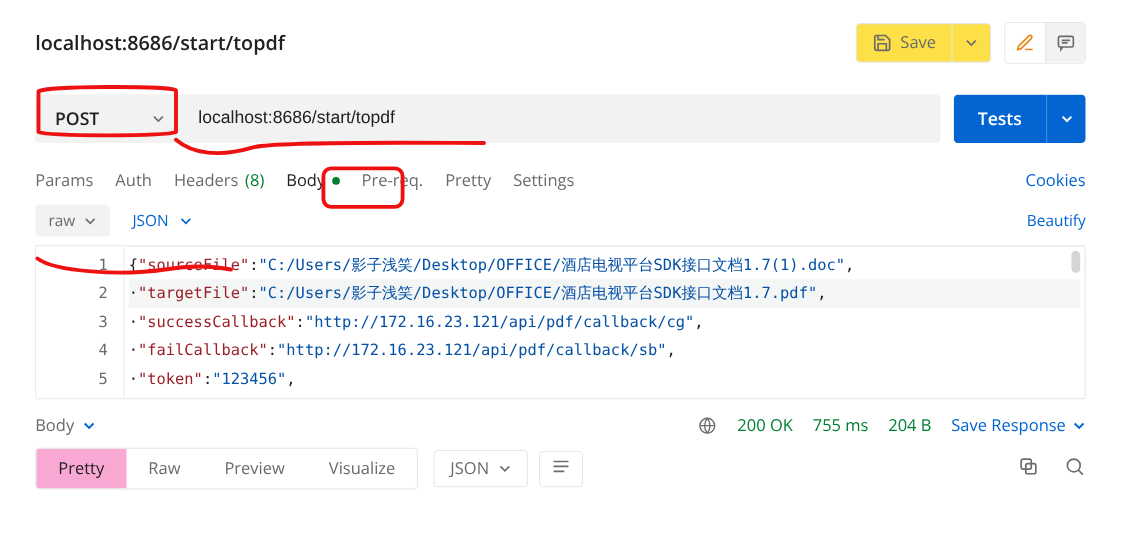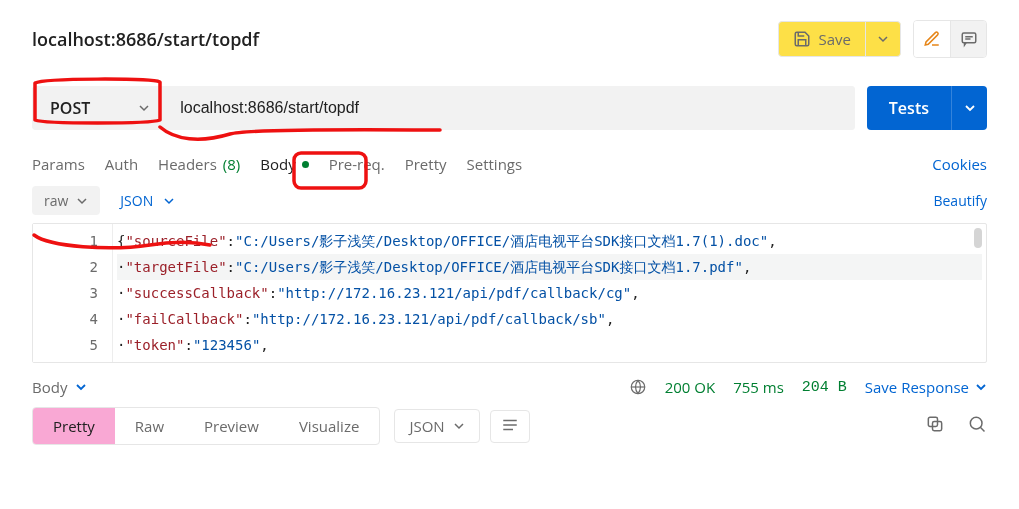--- a/index.html
+++ b/index.html
@@ -64,21 +64,21 @@
   .str { color:#0451A5; }
   .editor-scrollbar { position:absolute; right:4px; top:4px; width:8px; height:20px; background:#D5D5D5; border-radius:4px; }
 
   
   .resp-row { display:flex; align-items:center; justify-content:space-between; margin: 14px 0 10px 0; }
   .resp-left { display:flex; align-items:center; gap:8px; font-size:15px; color:#6B6B6B; cursor:pointer; }
   .resp-left .chev { color:#0265D2; font-size:12px; }
   .resp-right { display:flex; align-items:center; gap:18px; font-size:15px; }
   .status-text { color:#007F31; }
   .time-text { color:#007F31; }
-  .size-text { color:#007F31;font-family:Liberation Mono, monospace; }
+  .size-text { color:#007F31; }
   .save-response { color:#0265D2; cursor:pointer; display:flex; align-items:center; gap:6px; }
 
   
   .resp-tabs-row { display:flex; align-items:center; justify-content:space-between; }
   .resp-tabs-left { display:flex; align-items:center; gap:0; }
   .seg-group { display:flex; border:1px solid #E6E6E6; border-radius:4px; overflow:hidden; }
   .seg { padding:8px 20px; font-size:15px; color:#6B6B6B; cursor:pointer; }
   .seg.active { background:#f9a8d4; color:#212121; }
   .resp-json-sel { margin-left:14px; display:flex; align-items:center; gap:8px; border:1px solid #E6E6E6; border-radius:4px; padding:6px 14px; font-size:15px; color:#6B6B6B; cursor:pointer; }
   .wrap-btn { margin-left:10px; border:1px solid #E6E6E6; border-radius:4px; padding:6px 10px; cursor:pointer; color:#6B6B6B; }

